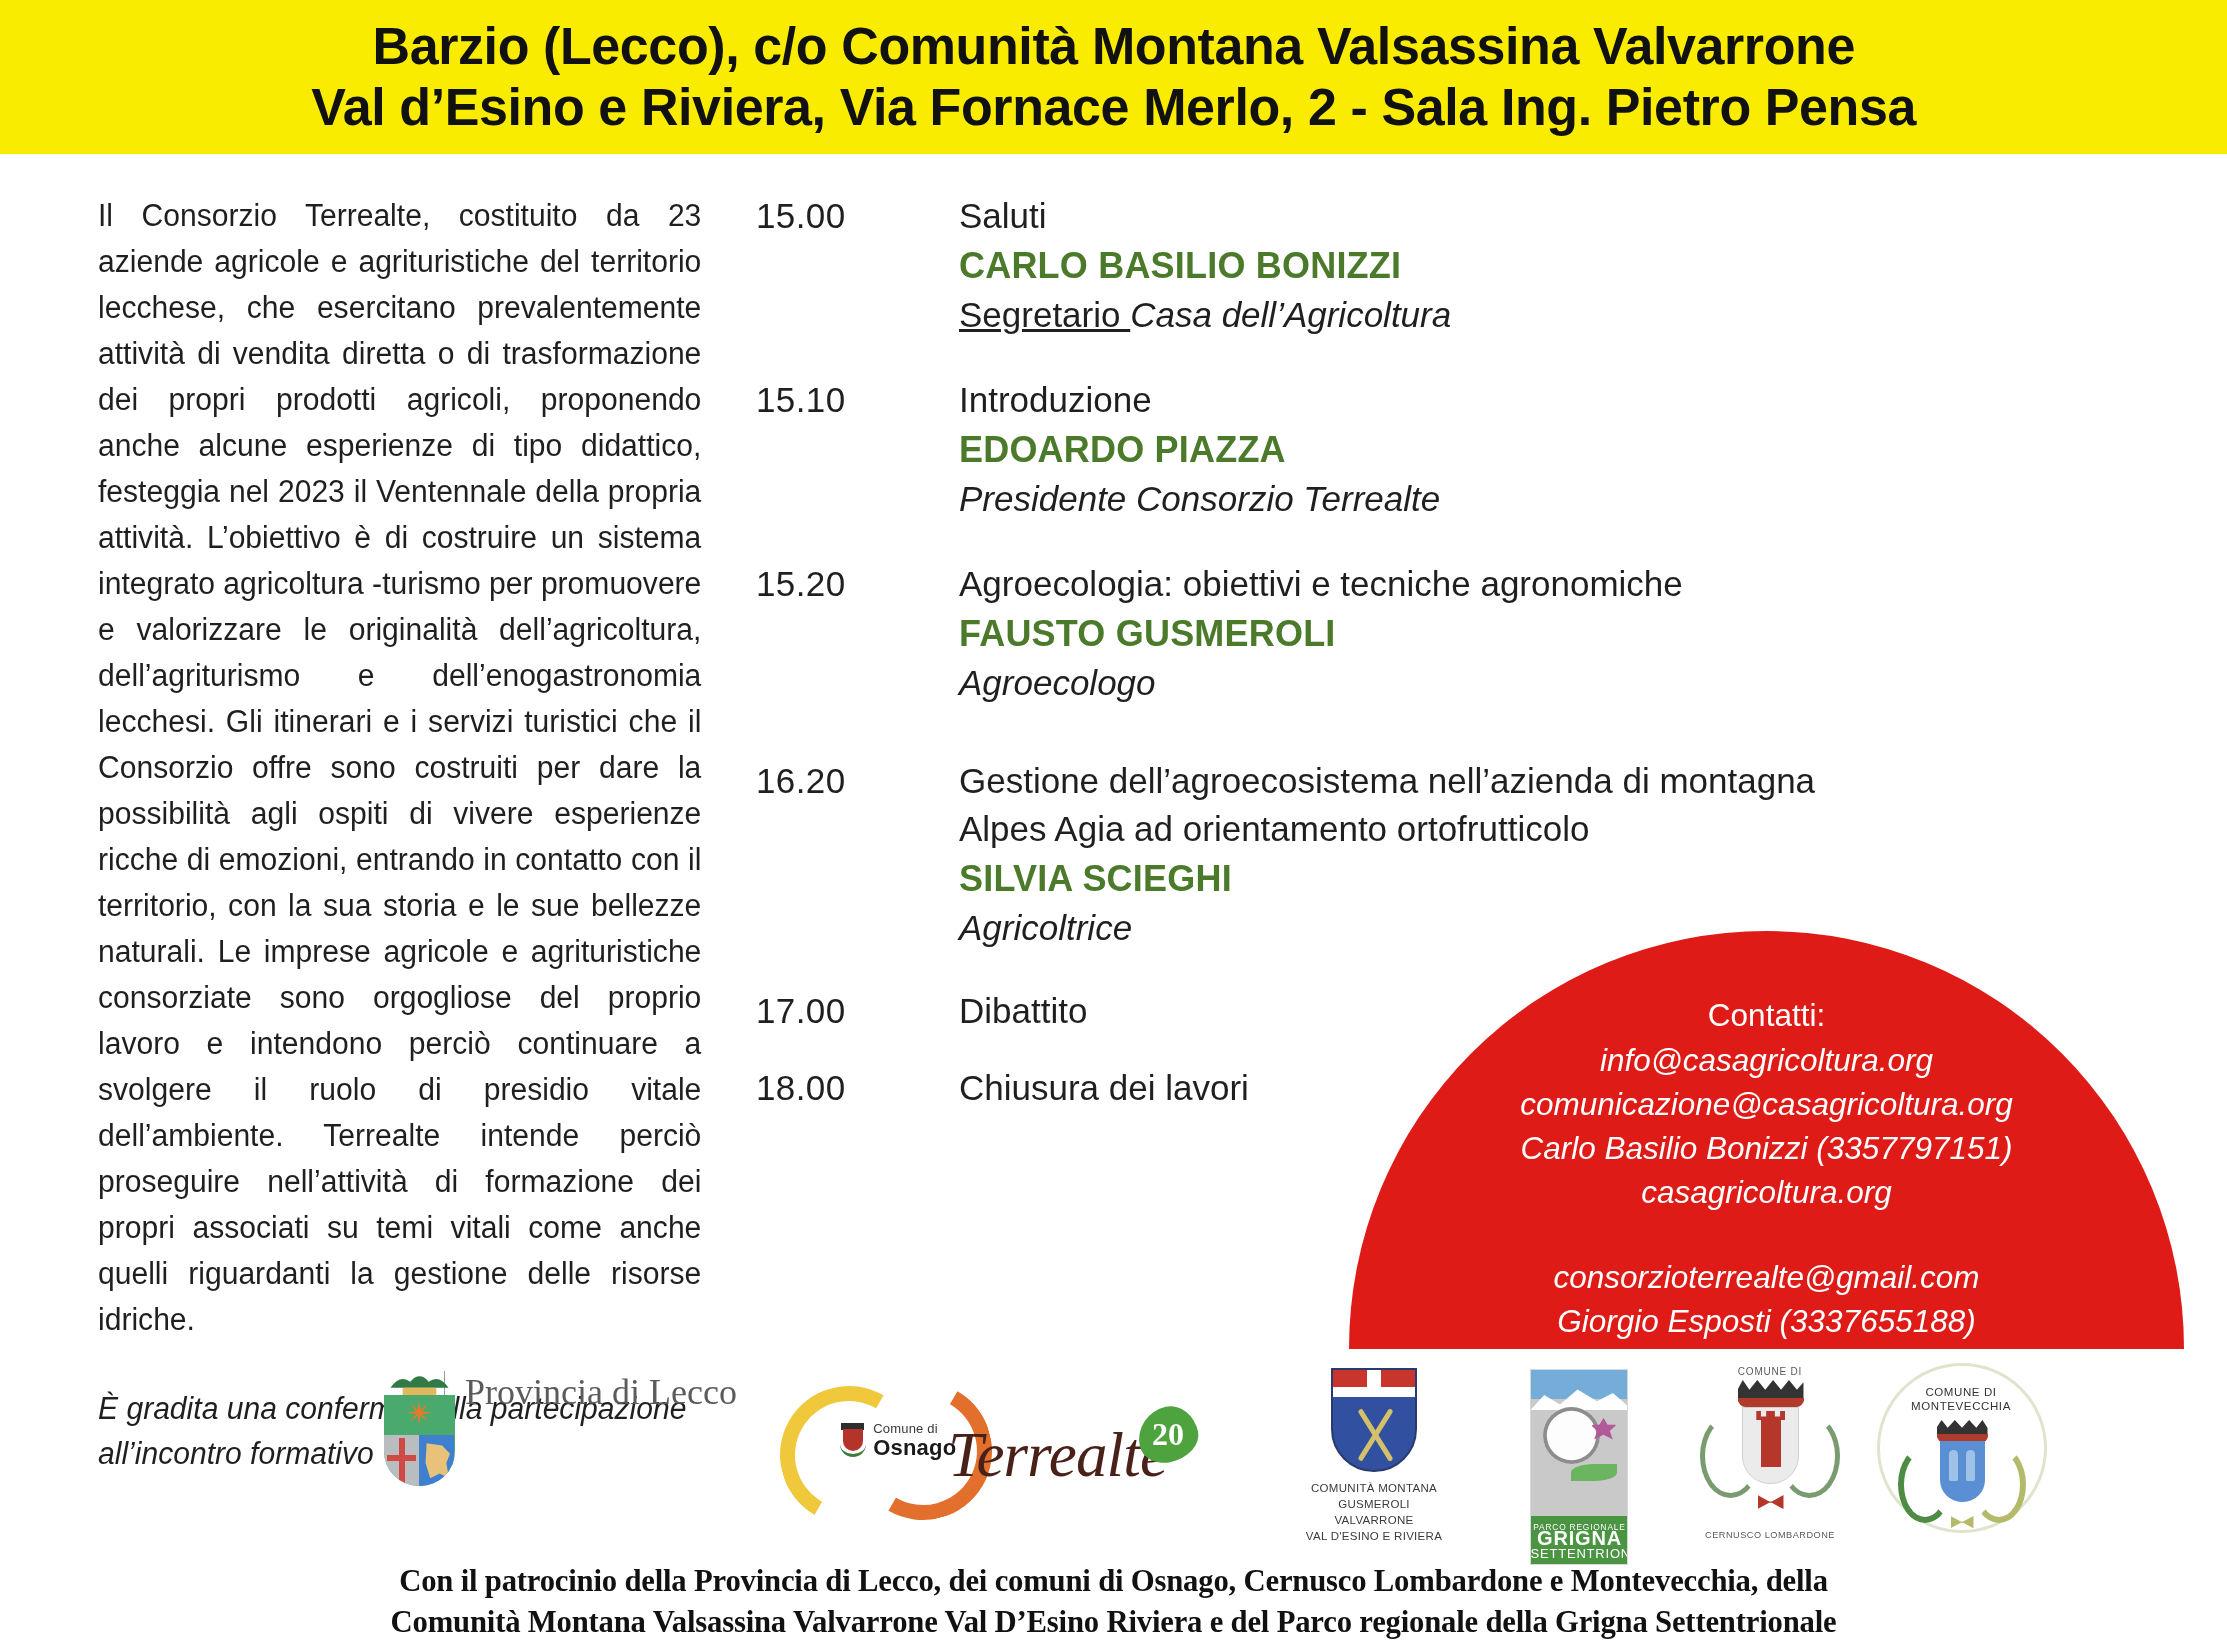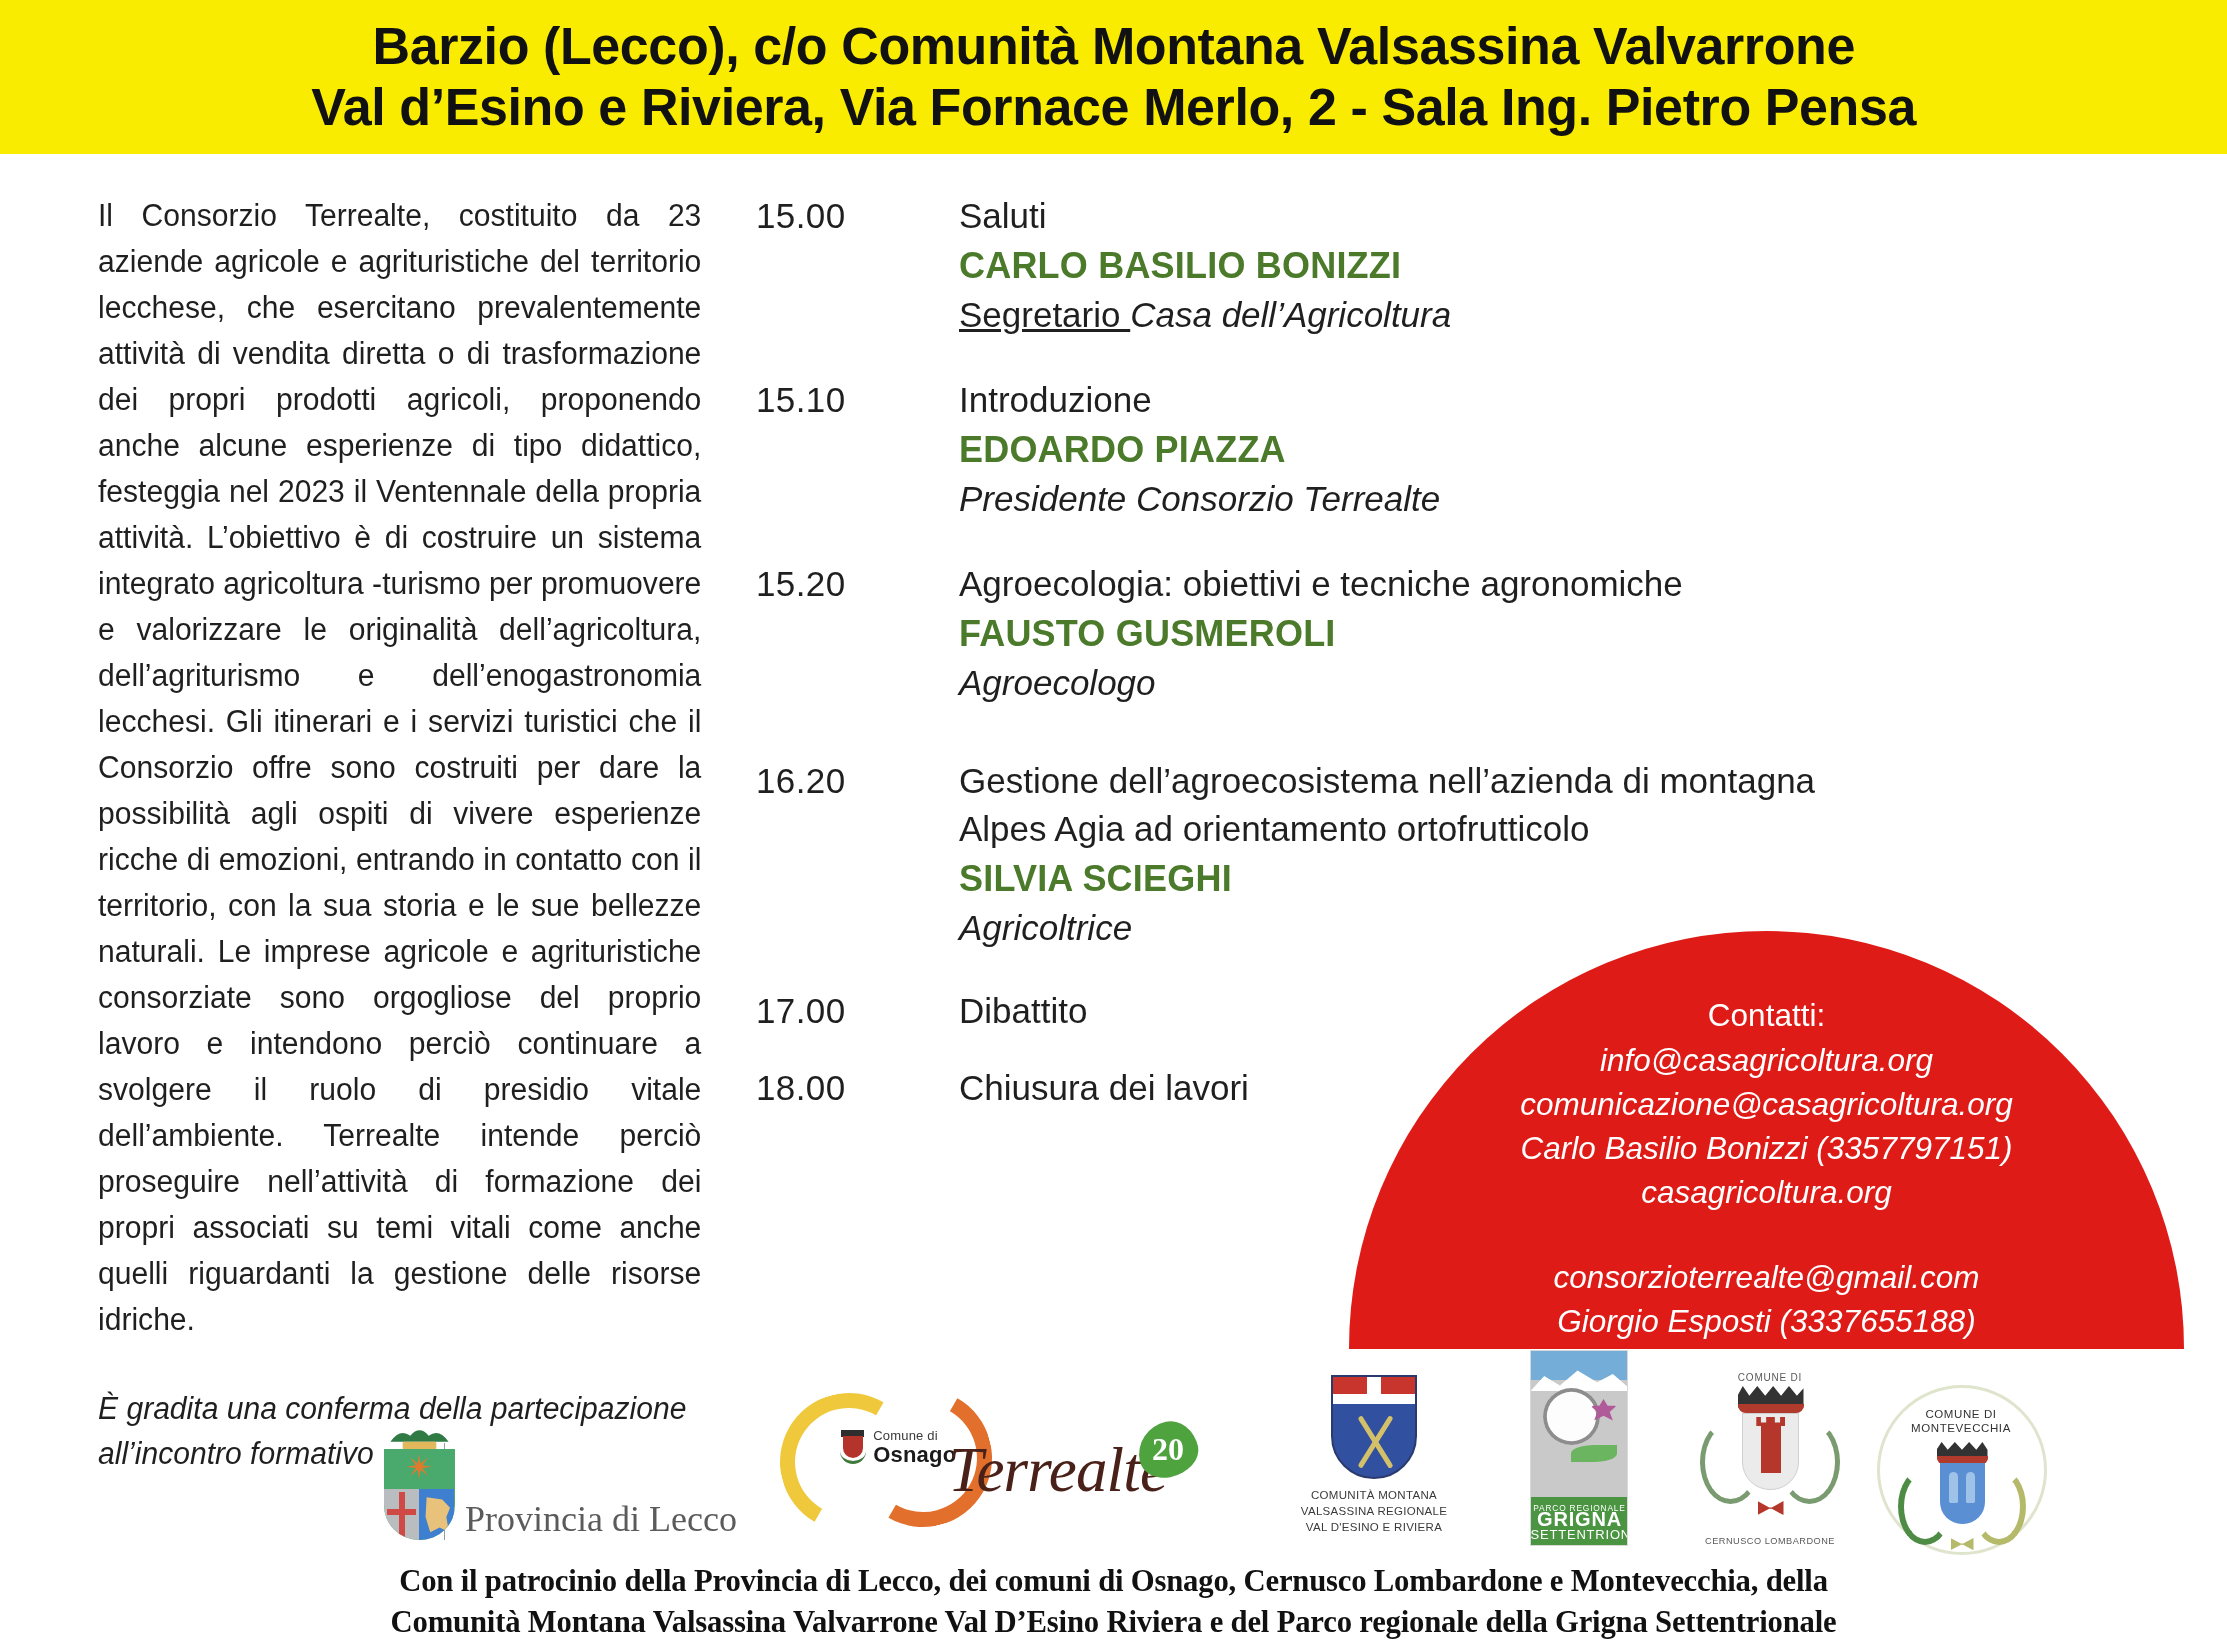--- a/index.html
+++ b/index.html
@@ -126,21 +126,21 @@
   #contact-dome .c-gap { height:41px; }
 
   
   #logos-row {
     position:absolute;
     left:0; top:1363px;
     width:2227px; height:188px;
   }
   .logo-slot {
     position:absolute;
-    display:flex; align-items:flex-end; justify-content:center;
+    display:flex; align-items:flex-start; justify-content:center;
   }
 
   
   #logo-lecco { left:384px; top:7.7px; width:353px; height:169px; }
   .shield-lecco {
     width:71px; height:115px; position:relative;
   }
   .shield-lecco .crest {
     position:absolute; left:0; top:0; width:71px; height:26px;
   }
@@ -544,21 +544,21 @@
       <div class="cm-shield">
         <div class="cm-chief-l"></div>
         <div class="cm-chief-m"></div>
         <div class="cm-chief-r"></div>
         <div class="cm-white-band"></div>
         <div class="cm-tool1"></div>
         <div class="cm-tool2"></div>
       </div>
       <div class="cm-text">
         <div>COMUNITÀ MONTANA</div>
-        <div>VALSASSINA REGIONALE</div>
+        <div>GUSMEROLI VALVARRONE</div>
         <div>VAL D'ESINO E RIVIERA</div>
       </div>
     </div>
   </div>
 
   <div class="logo-slot" id="logo-grigna">
     <div class="grigna-wrap">
       <div class="g-sky"></div>
       <div class="g-mtn"></div>
       <div class="g-grass"></div>

